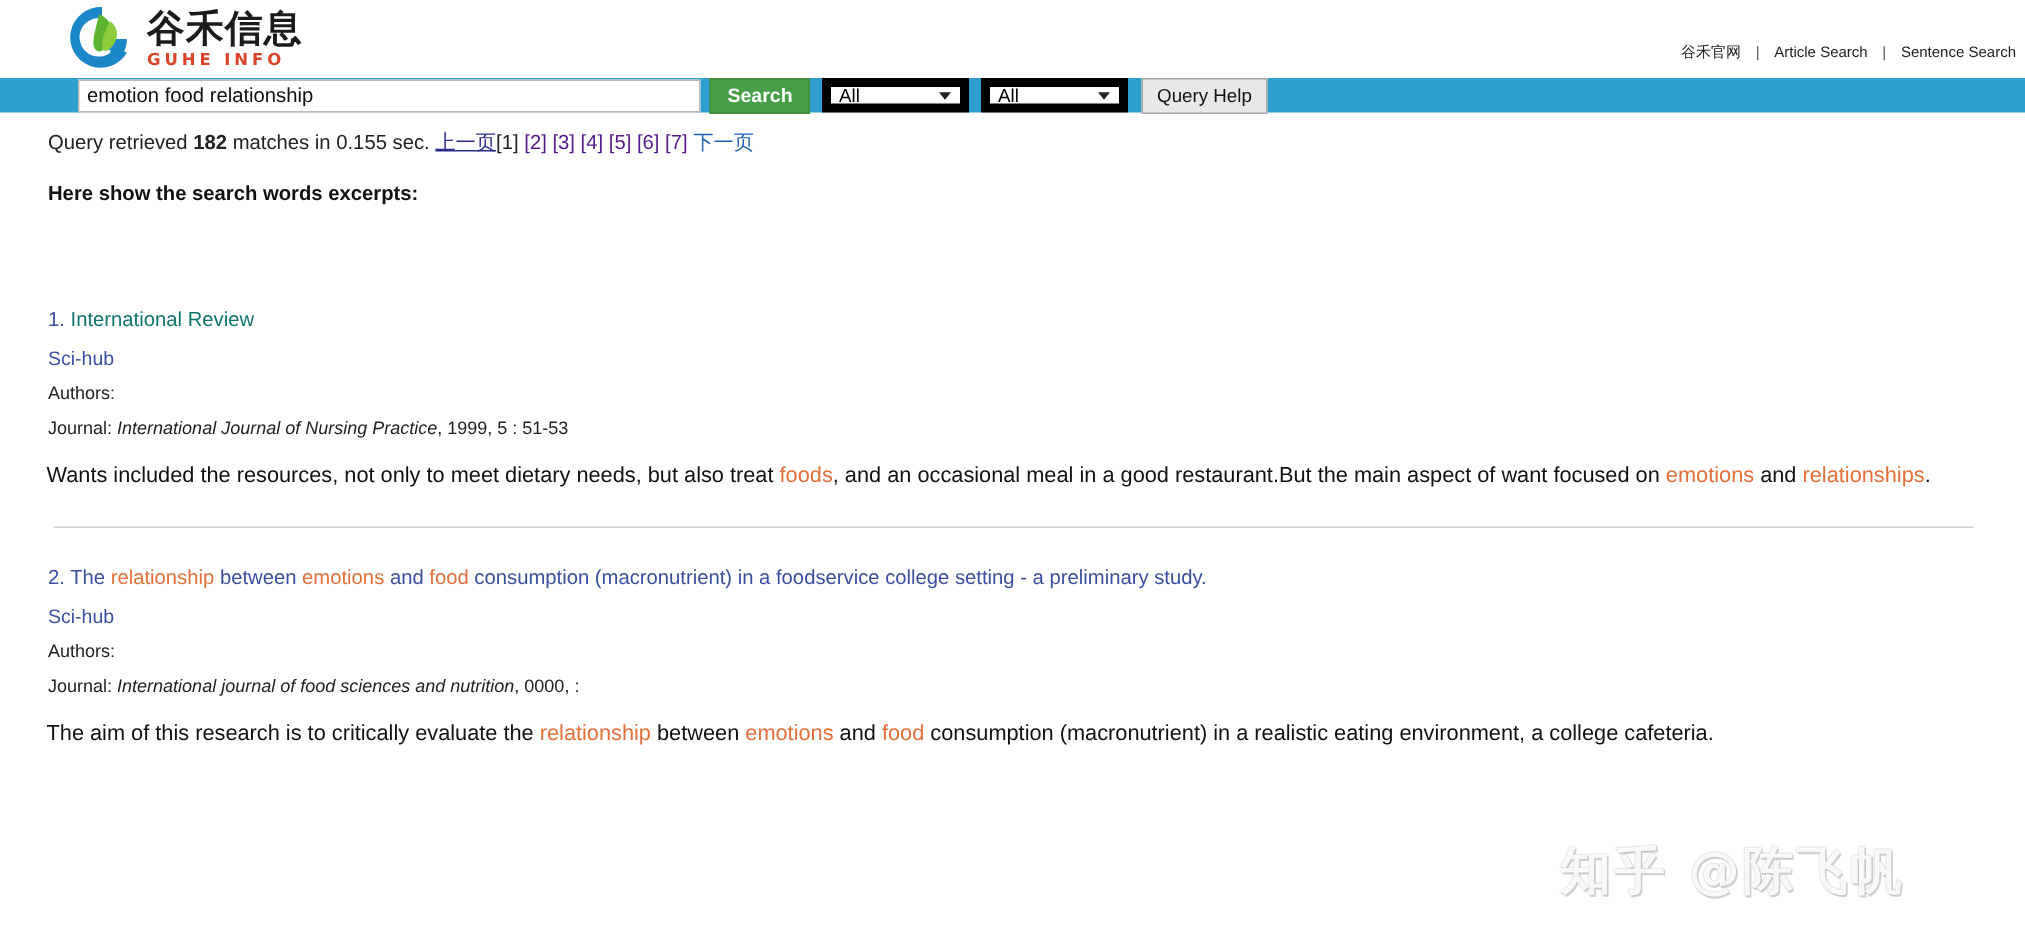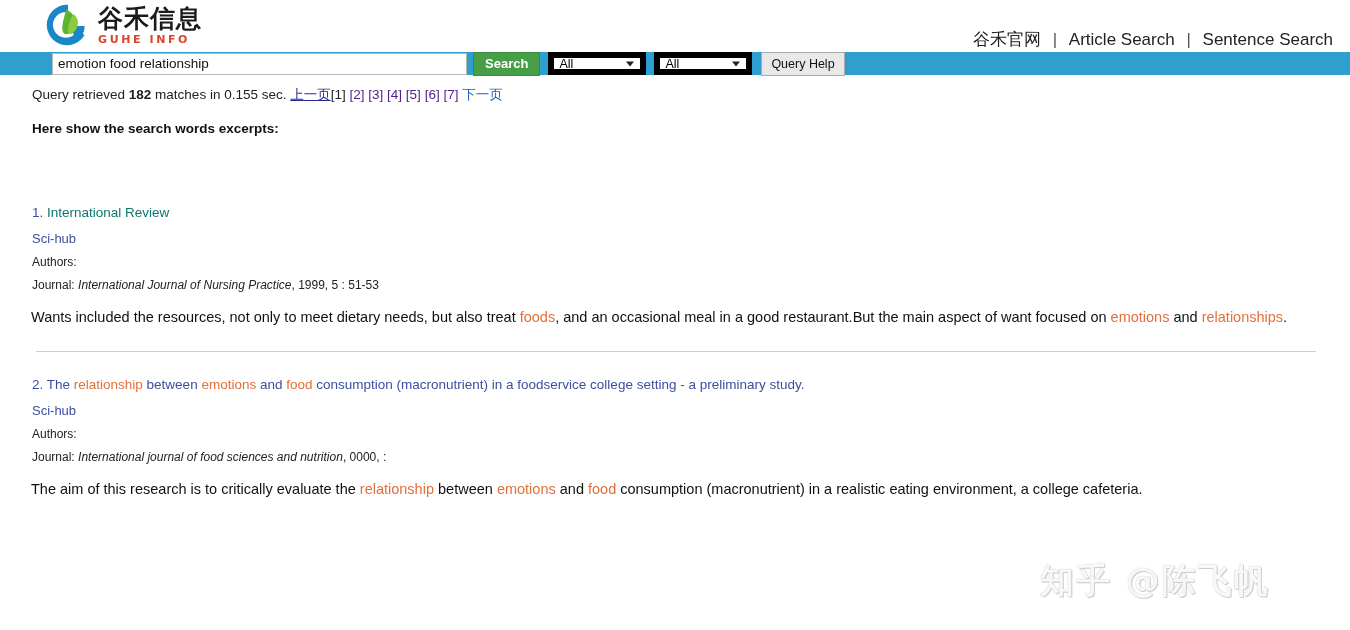--- a/index.html
+++ b/index.html
@@ -41,23 +41,23 @@
   .logo-en {
     font-size: 11px;
     font-weight: bold;
     color: #d9452a;
     letter-spacing: 2.6px;
     margin-top: 3px;
     font-family: "DejaVu Sans", sans-serif;
   }
   .topnav {
     position: absolute;
-    right: 17px;
+    right: 6px;
     top: 28px;
-    font-size: 17px;
+    font-size: 10px;
     color: #222;
     white-space: nowrap;
   }
   .topnav a {
     color: #222;
     text-decoration: none;
   }
   .topnav .sep {
     color: #555;
     padding: 0 7px;

